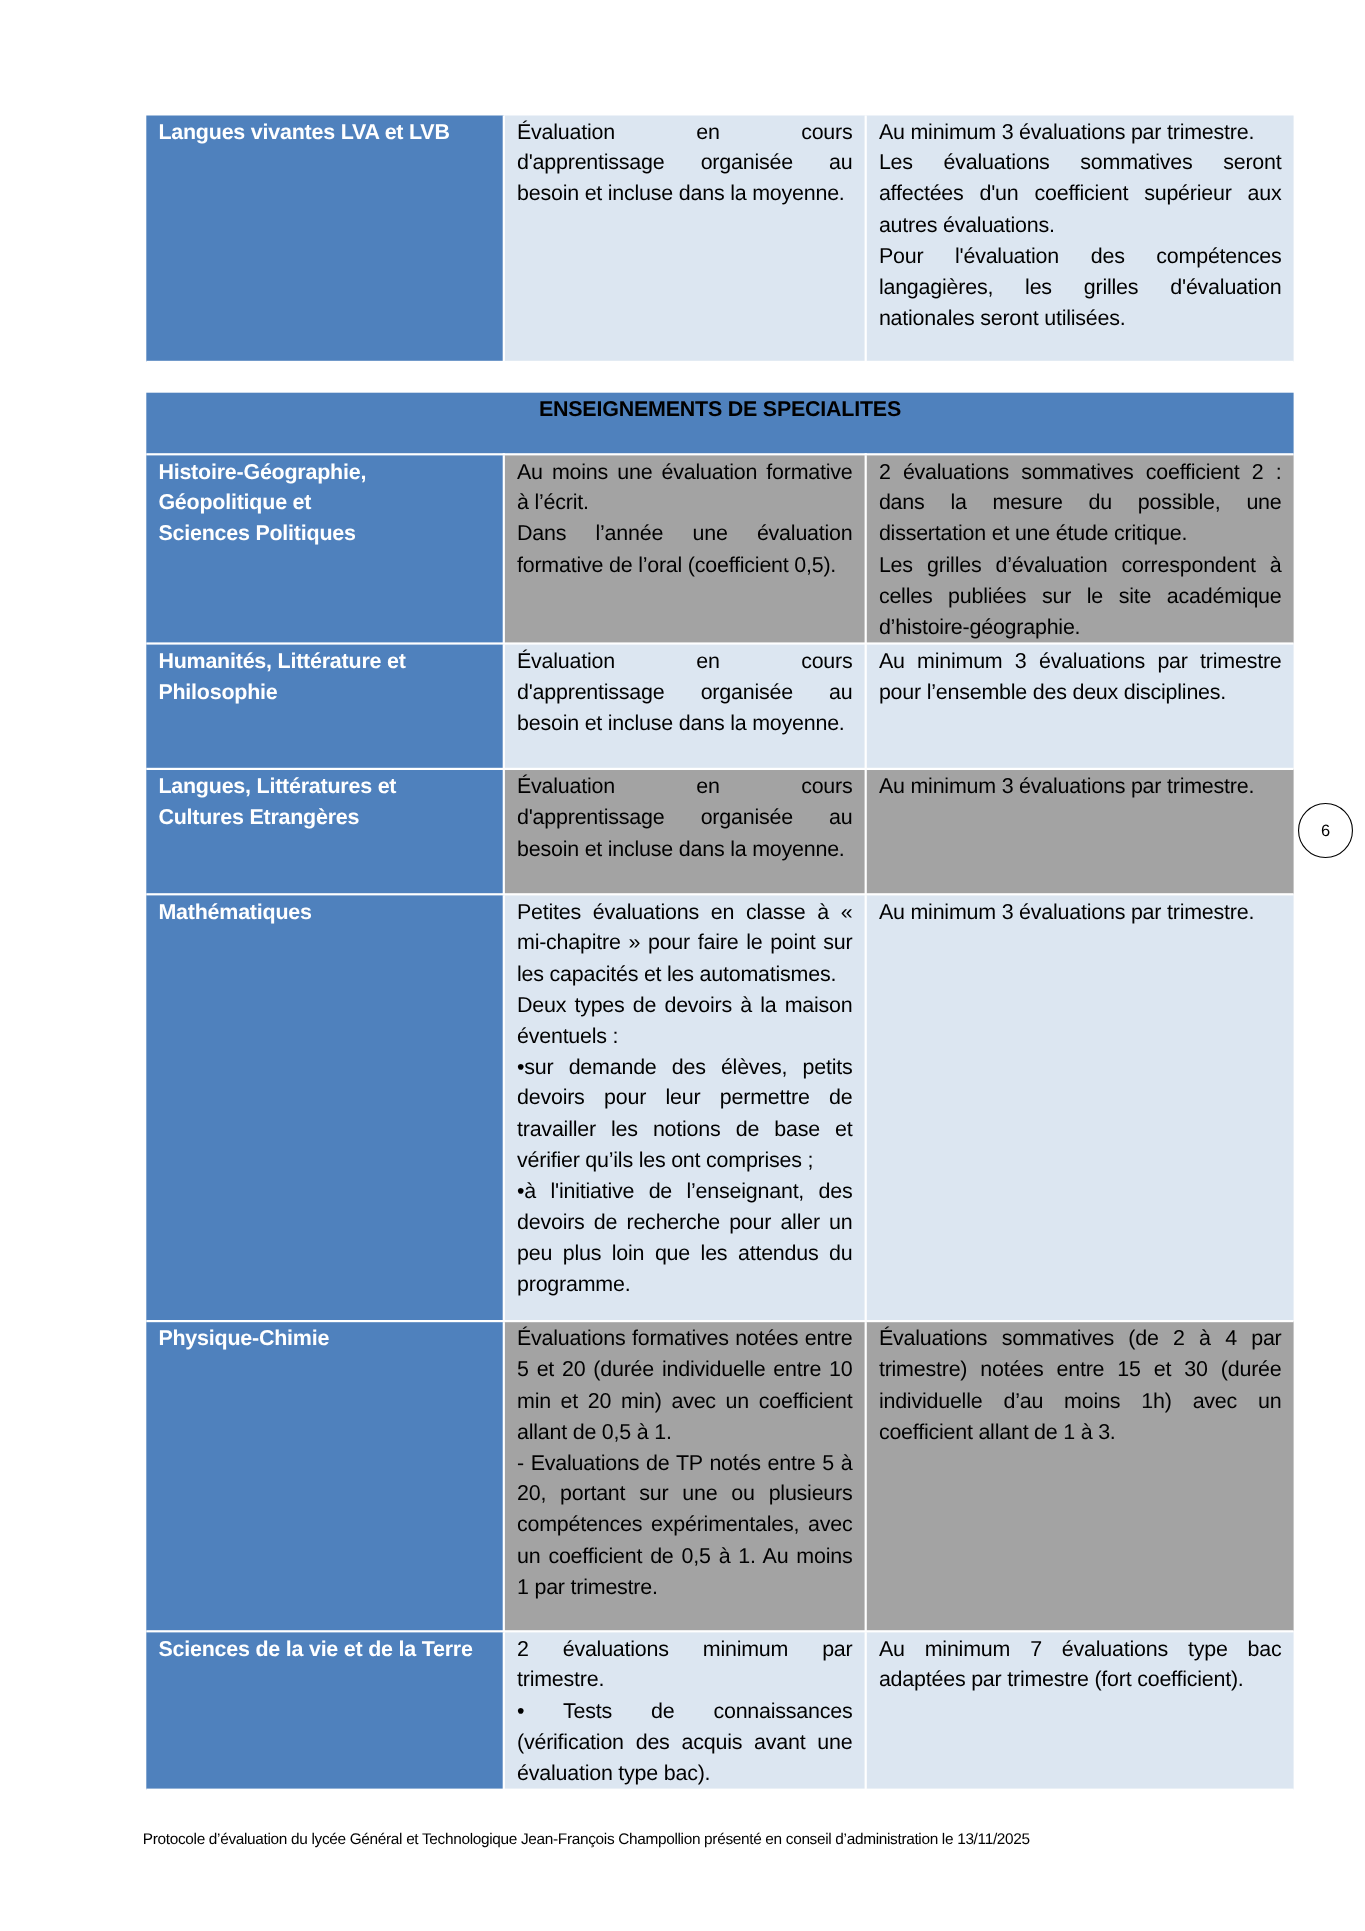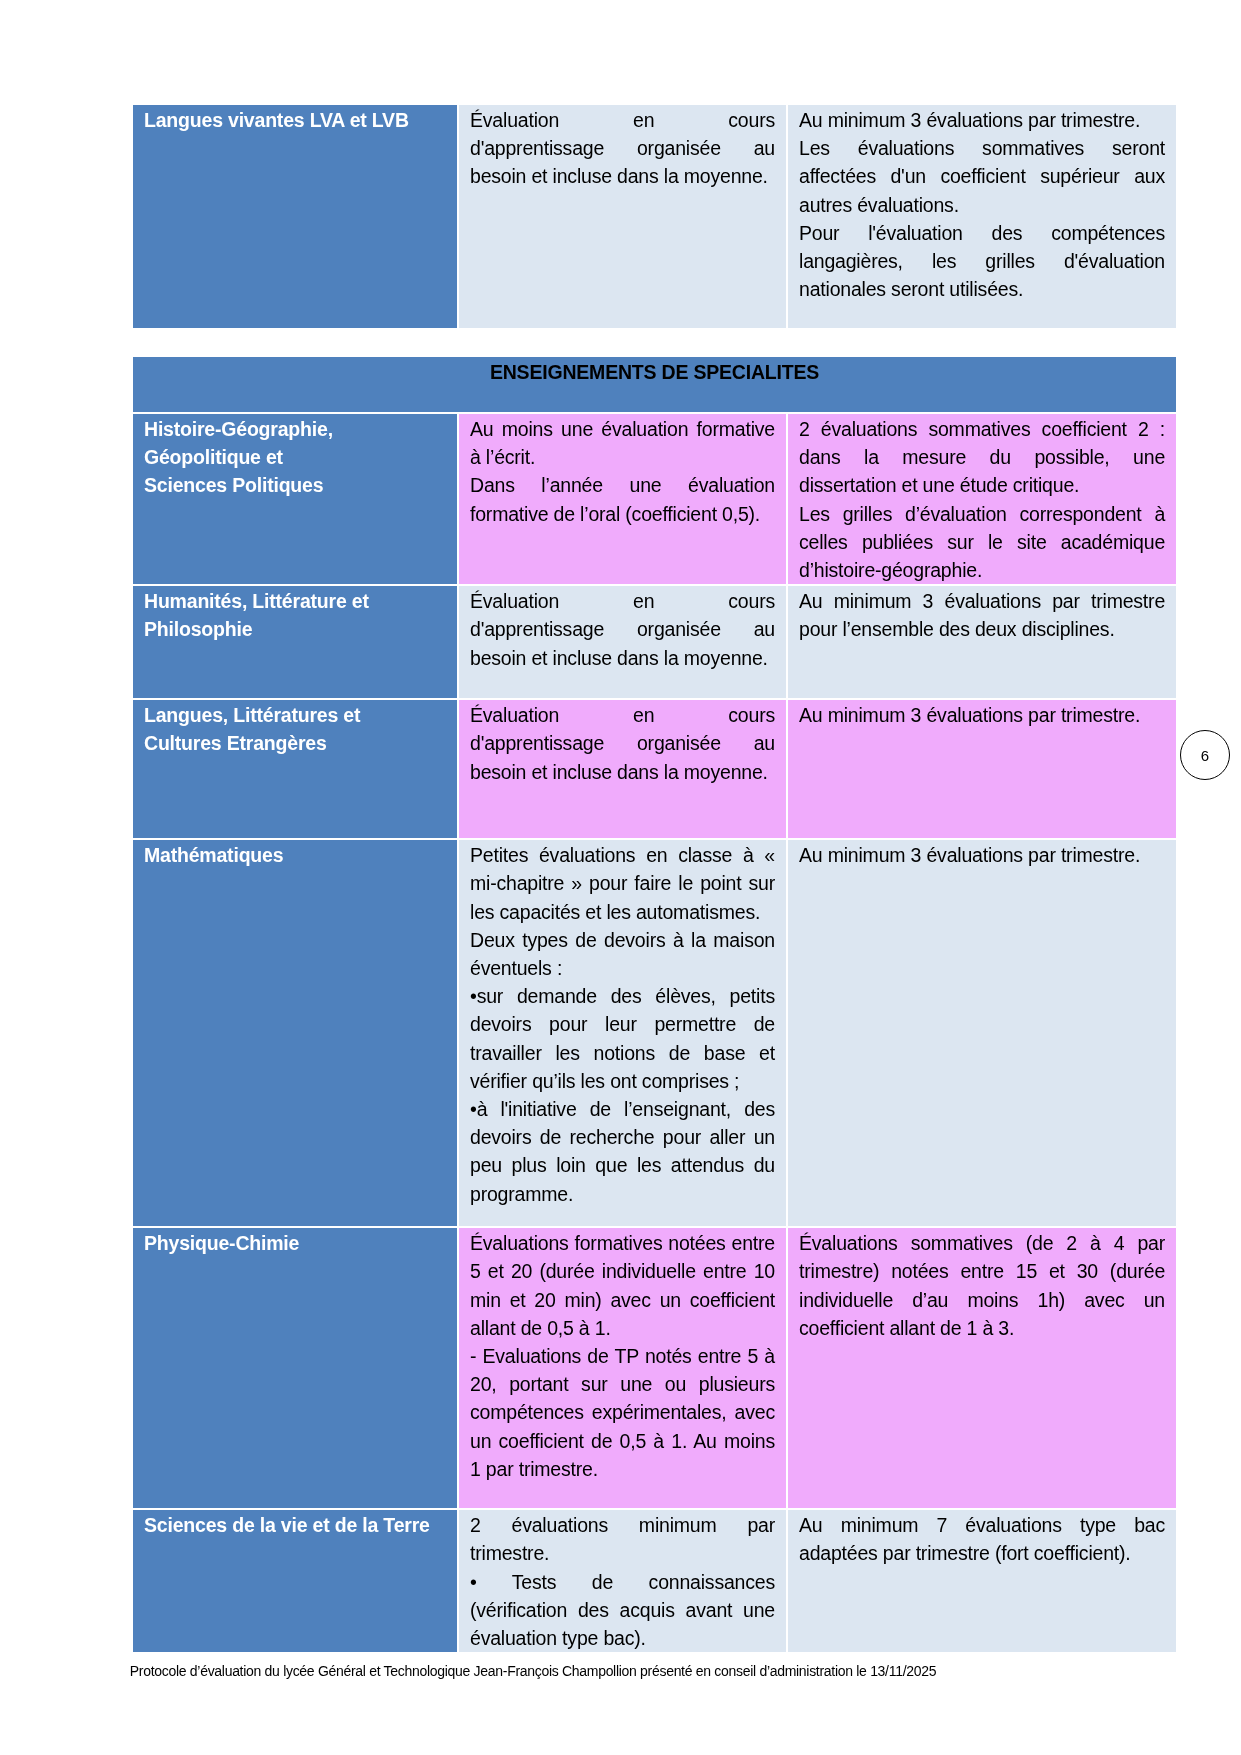--- a/index.html
+++ b/index.html
@@ -21,21 +21,21 @@
   }
   table.grid td:last-child { border-right: none; }
   col.c1 { width: 325px; }
   col.c2 { width: 329px; }
   col.c3 { width: 389px; }
   td.subject {
     background: #4f81bd; color: #ffffff; font-weight: bold;
     text-align: left; padding-left: 11px;
   }
   td.light { background: #dce6f1; text-align: justify; }
-  td.dark  { background: #f0abfc; text-align: justify; }
+  td.dark  { background: #a3a3a3; text-align: justify; }
   td.body-cell p { margin: 0; text-align: justify; text-align-last: left; }
   .section-header td {
     background: #4f81bd; color: #000000; font-weight: bold;
     text-align: center; height: 54px; vertical-align: top;
     padding-top: 4px; font-size: 20px; letter-spacing: 0;
   }
   #table-top { top: 105px; }
   #table-spec { top: 357px; }
   .footer {
     position: absolute; left: 0; width: 1066px; top: 1663px;
@@ -107,21 +107,21 @@
       <div>Philosophie</div>
     </td>
     <td class="light body-cell">
       <p>Évaluation en cours d'apprentissage organisée au besoin et incluse dans la moyenne.</p>
     </td>
     <td class="light body-cell">
       <p>Au minimum 3 évaluations par trimestre pour l’ensemble des deux disciplines.</p>
     </td>
   </tr>
 
-  <tr style="height:140px;">
+  <tr style="height:114px;">
     <td class="subject">
       <div>Langues, Littératures et</div>
       <div>Cultures Etrangères</div>
     </td>
     <td class="dark body-cell">
       <p>Évaluation en cours d'apprentissage organisée au besoin et incluse dans la moyenne.</p>
     </td>
     <td class="dark body-cell">
       <p>Au minimum 3 évaluations par trimestre.</p>
     </td>

